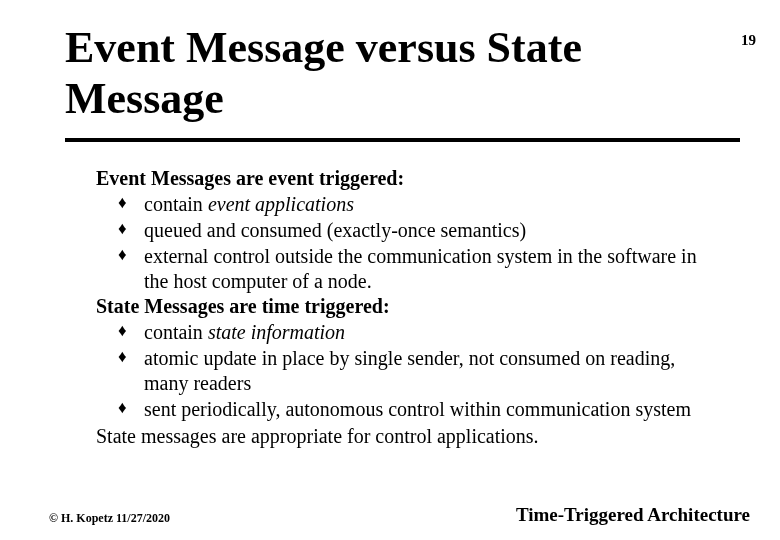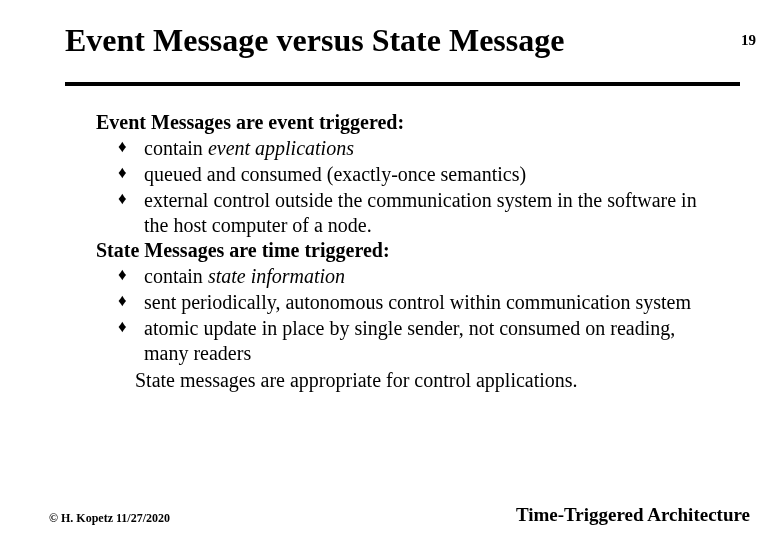--- a/index.html
+++ b/index.html
@@ -14,25 +14,25 @@
     }
     .page-number {
       position: absolute;
       top: 12px;
       right: 24px;
       font-weight: bold;
       font-size: 15px;
       margin-top: 20px;
     }
     .title {
-      font-size: 32px;
+      font-size: 44px;
       font-weight: bold;
       padding-left: 35px;
       padding-right: 40px;
-      padding-bottom: 23px;
+      padding-bottom: 14px;
     }
     .rule {
       border-bottom: 4px solid #000;
       margin: 0 10px 0 35px;
     }
     .content {
       padding: 24px 30px 0 66px;
       font-size: 20px;
       line-height: 1.25;
     }
@@ -51,21 +51,20 @@
     .bullets li::before {
       content: "♦";
       position: absolute;
       left: -6px;
       top: 0;
       font-size: 17px;
     }
     .italic { font-style: italic; }
     .closing {
       margin-top: 2px;
-      margin-left: 39px;
     }
     .footer {
       position: absolute;
       bottom: 14px;
       left: 49px;
       right: 30px;
       display: flex;
       justify-content: space-between;
       align-items: flex-end;
     }
@@ -91,22 +90,22 @@
   <div class="heading">Event Messages are event triggered:</div>
   <ul class="bullets">
     <li><span>contain </span><span class="italic">event applications</span></li>
     <li><span>queued and consumed (exactly-once semantics)</span></li>
     <li><span>external control outside the communication system in  the software in the host computer of a node.</span></li>
   </ul>
 
   <div class="heading">State Messages are time triggered:</div>
   <ul class="bullets">
     <li><span>contain </span><span class="italic">state information</span></li>
+    <li><span>atomic update in place by single sender, not consumed on reading, many readers</span></li>
     <li><span>sent periodically, autonomous control within communication system</span></li>
-    <li><span>atomic update in place by single sender, not consumed on reading, many readers</span></li>
   </ul>
 
   <div class="closing">State messages are  appropriate for  control applications.</div>
 </div>
 
 <div class="footer">
   <div class="footer-left">© H. Kopetz  11/27/2020</div>
   <div class="footer-right">Time-Triggered Architecture</div>
 </div>
 

